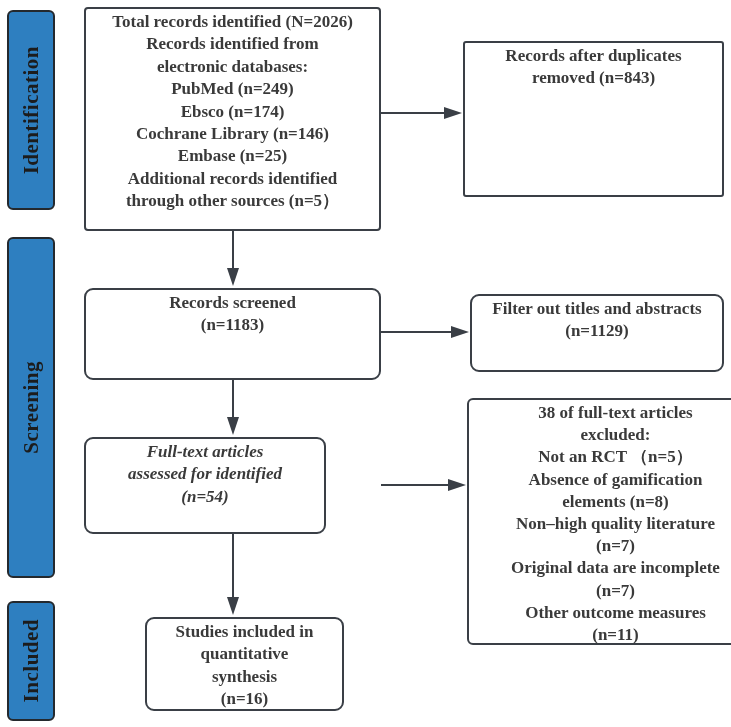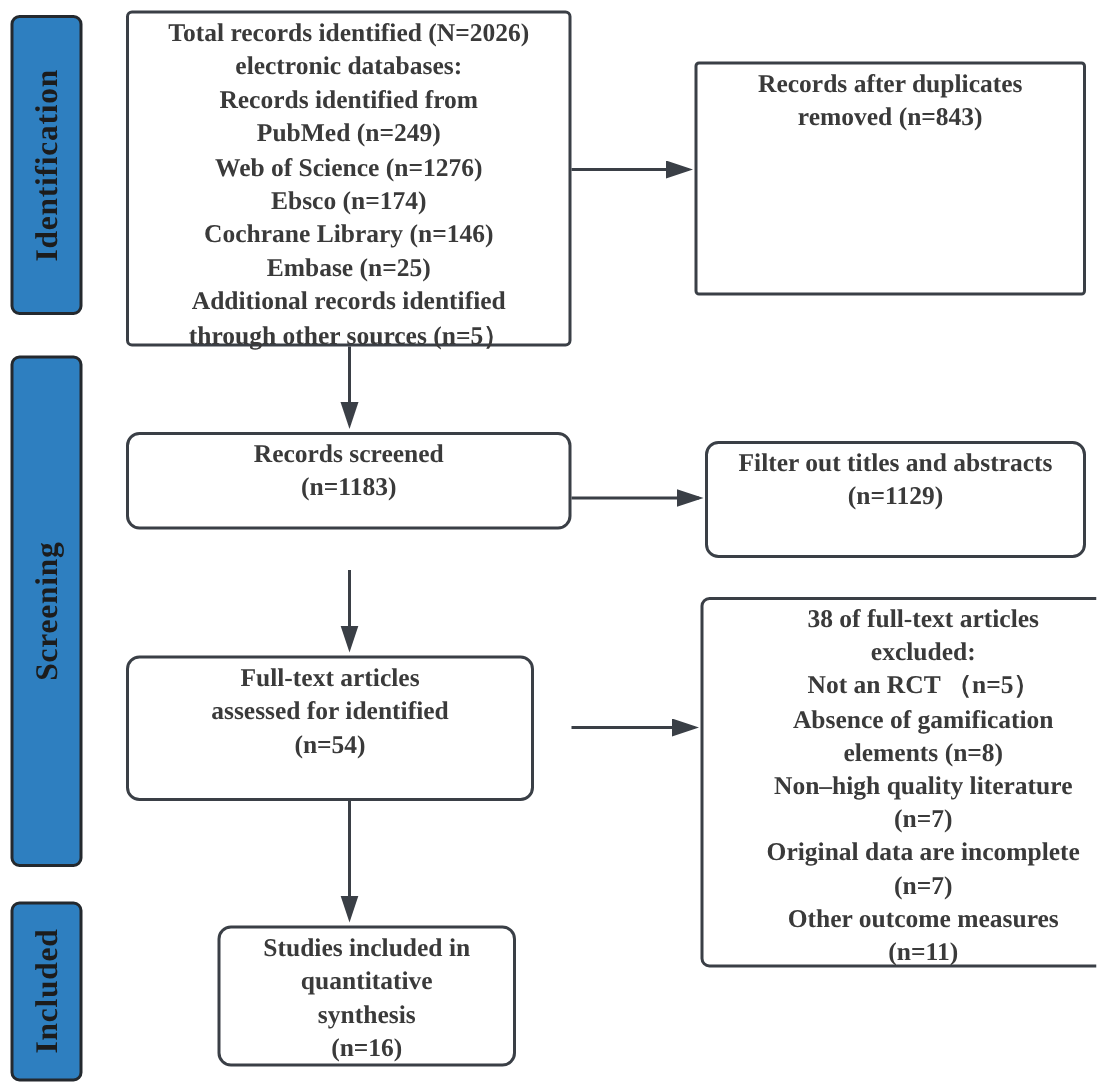--- a/index.html
+++ b/index.html
@@ -47,23 +47,23 @@
     text-align: center;
     font-weight: bold;
     font-size: 17px;
     line-height: 22.4px;
     padding: 2px 6px;
   }
   .flow-box .line { white-space: nowrap; }
 
   #box-identified { left: 84px;  top: 7px;   width: 297px; height: 224px; border-radius: 4px; }
   #box-duplicates { left: 463px; top: 41px;  width: 261px; height: 156px; border-radius: 3px; }
-  #box-screened   { left: 84px;  top: 288px; width: 297px; height: 65px;  border-radius: 9px; }
+  #box-screened   { left: 84px;  top: 288px; width: 297px; height: 92px;  border-radius: 9px; }
   #box-filtered   { left: 470px; top: 294px; width: 254px; height: 78px;  border-radius: 9px; }
-  #box-fulltext   { left: 84px;  top: 437px; width: 272px; height: 97px;  border-radius: 9px; }
+  #box-fulltext   { left: 84px;  top: 437px; width: 242px; height: 97px;  border-radius: 9px; font-style: italic; }
   #box-excluded   { left: 467px; top: 398px; width: 297px; height: 247px; border-radius: 6px; line-height: 22.2px; }
   #box-included   { left: 145px; top: 617px; width: 199px; height: 94px;  border-radius: 9px; }
 
   #connectors {
     position: absolute;
     left: 0; top: 0;
     width: 731px; height: 727px;
     pointer-events: none;
   }
 </style>
@@ -77,24 +77,23 @@
   </div>
   <div class="stage-label" id="stage-screening">
     <span>Screening</span>
   </div>
   <div class="stage-label" id="stage-included">
     <span>Included</span>
   </div>
 
   <div class="flow-box" id="box-identified">
       <div class="line">Total records identified (N=2026)</div>
+      <div class="line">Records identified from</div>
       <div class="line">electronic databases:</div>
-      <div class="line">Records identified from</div>
       <div class="line">PubMed (n=249)</div>
-      <div class="line">Web of Science (n=1276)</div>
       <div class="line">Ebsco (n=174)</div>
       <div class="line">Cochrane Library (n=146)</div>
       <div class="line">Embase (n=25)</div>
       <div class="line">Additional records identified</div>
       <div class="line">through other sources (n=5）</div>
     </div>
   <div class="flow-box" id="box-duplicates">
       <div class="line">Records after duplicates</div>
       <div class="line">removed (n=843)</div>
     </div>

